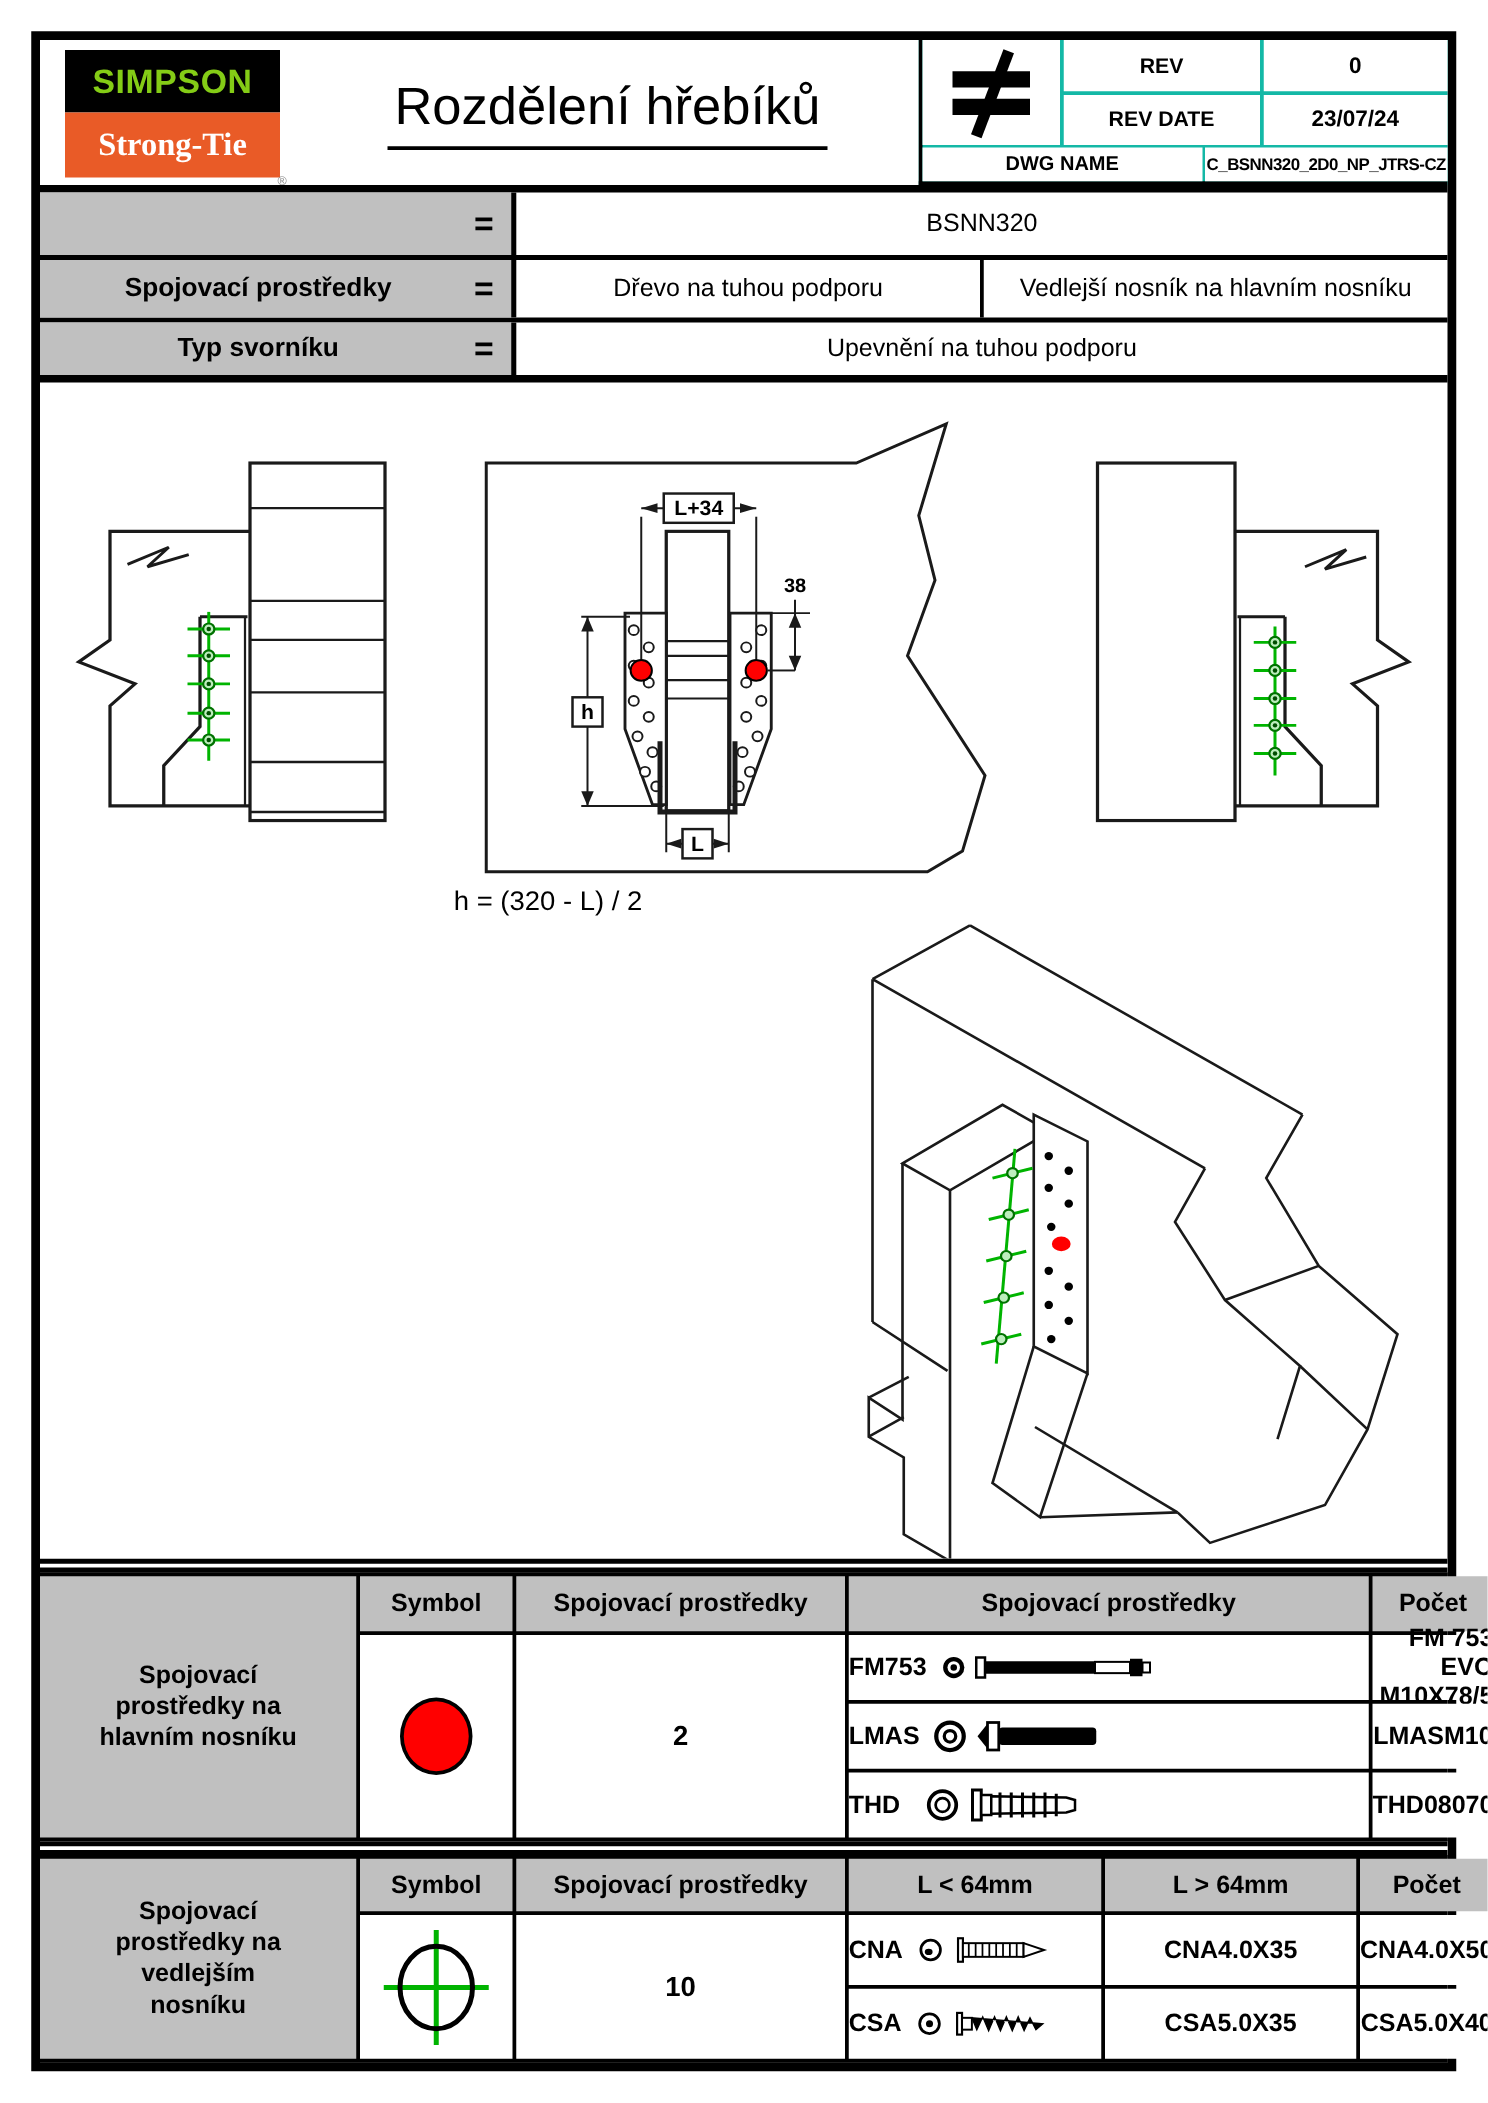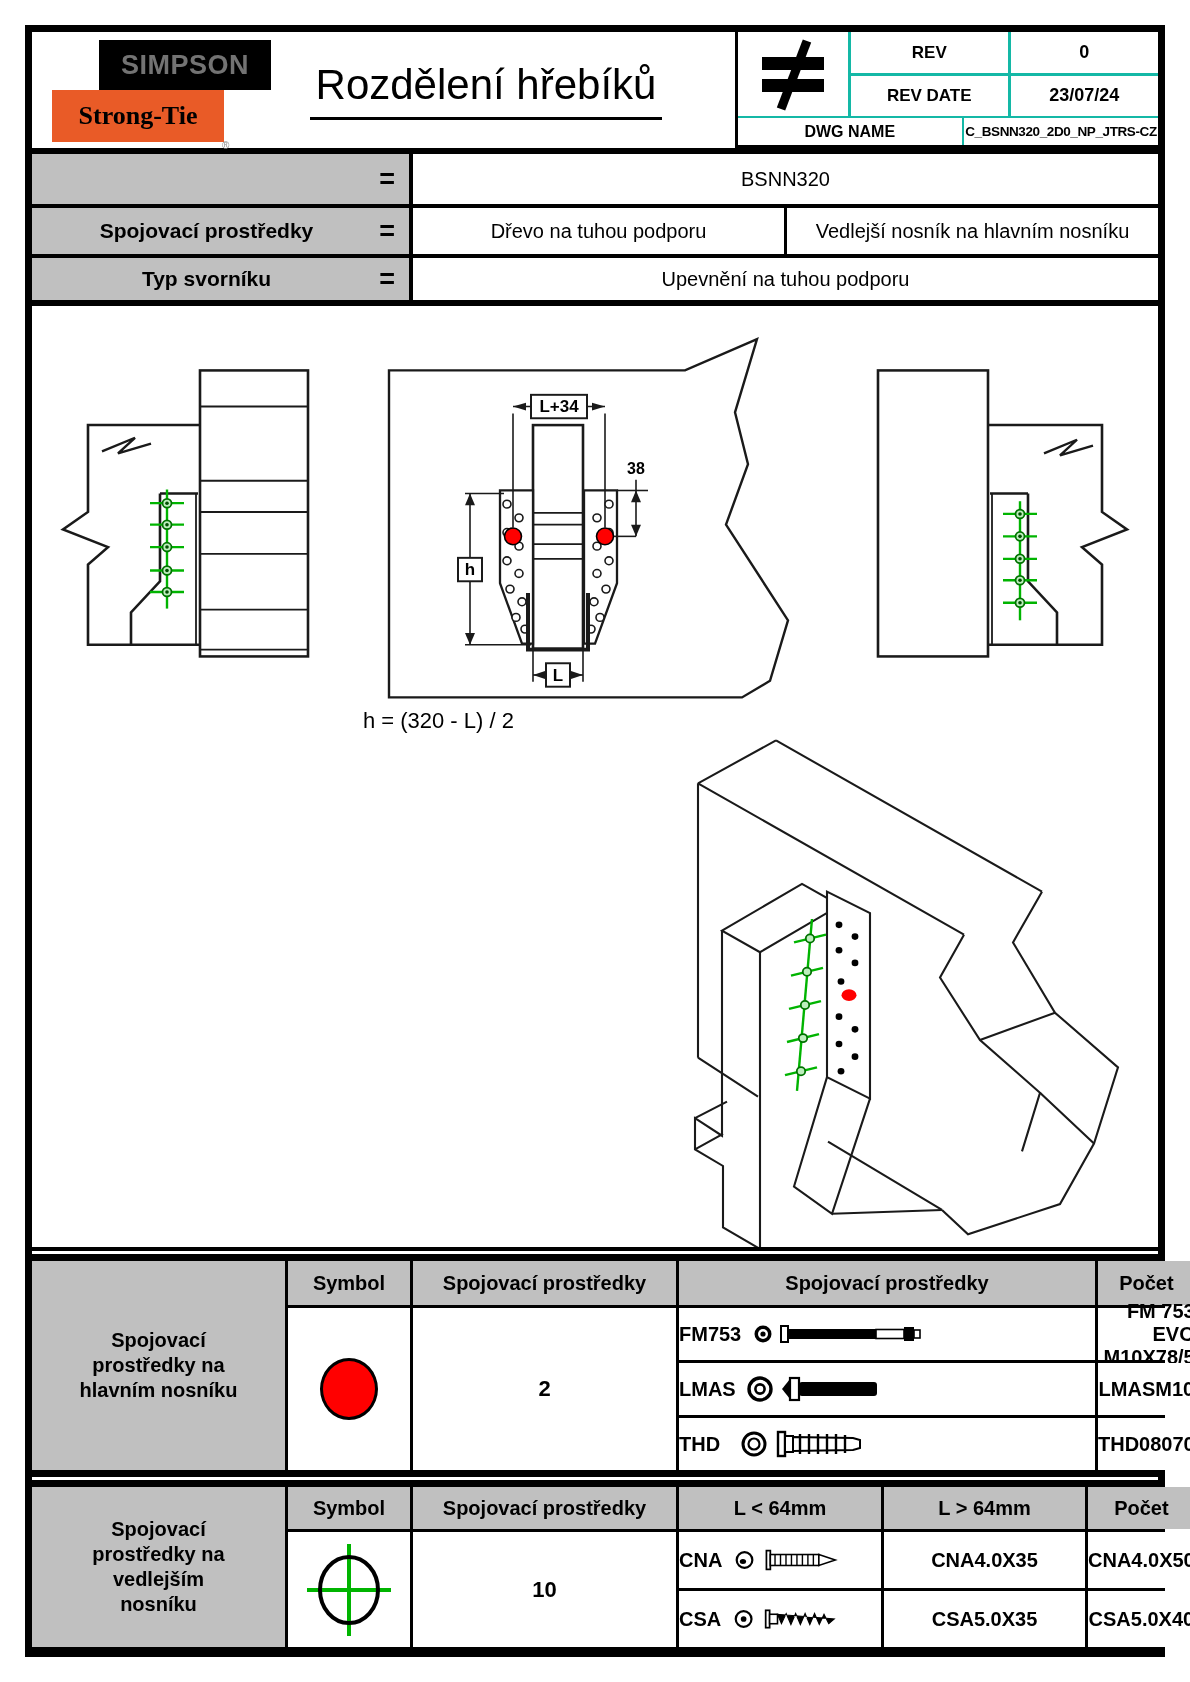--- a/index.html
+++ b/index.html
@@ -5,24 +5,24 @@
   * { margin:0; padding:0; box-sizing:border-box; }
   html,body { background:#fff; }
   body { font-family:"Liberation Sans", sans-serif; color:#000; }
   .page { width:1190px; height:1682px; background:#fff; position:relative; }
   .frame { position:absolute; left:25px; top:25px; width:1140px; height:1632px;
            border:7px solid #000; display:flex; flex-direction:column; background:#fff; }
 
   
   .header { height:116px; display:flex; align-items:stretch; }
   .logo-wrap { width:205px; padding:8px 0 0 20px; position:relative; }
-  .logo-black { width:172px; height:50px; background:#000; color:#737373; display:flex;
+  .logo-black { width:172px; height:50px; background:#000; color:#84cc16; display:flex;
                 align-items:center; justify-content:center; font-weight:bold; font-size:27px;
-                letter-spacing:.5px;margin-left:47px; }
-  .logo-orange { width:172px; height:52px; background:#e95b27; color:#000000; display:flex;
+                letter-spacing:.5px; }
+  .logo-orange { width:172px; height:52px; background:#e95b27; color:#ffffff; display:flex;
                  align-items:center; justify-content:center; font-weight:bold; font-size:26px;
                  font-family:"Liberation Serif", serif; }
   .logo-reg { position:absolute; left:190px; top:108px; font-size:10px; color:#8a8a8a; }
   .title-wrap { flex:1; display:flex; align-items:center; justify-content:center; }
   .doc-title { font-size:42px; border-bottom:3px solid #000; padding:0 6px 8px 6px; }
   .rev-table { width:423px; border-left:3px solid #000; border-bottom:3px solid #000;
                display:grid; grid-template-columns:110px 111px 44px 1fr;
                grid-template-rows:41px 40px 1fr; background:#14b8a6; gap:2.5px; }
   .rev-table > div { background:#fff; display:flex; align-items:center; justify-content:center; }
   .neq-cell { grid-row:1 / 3; grid-column:1; }

